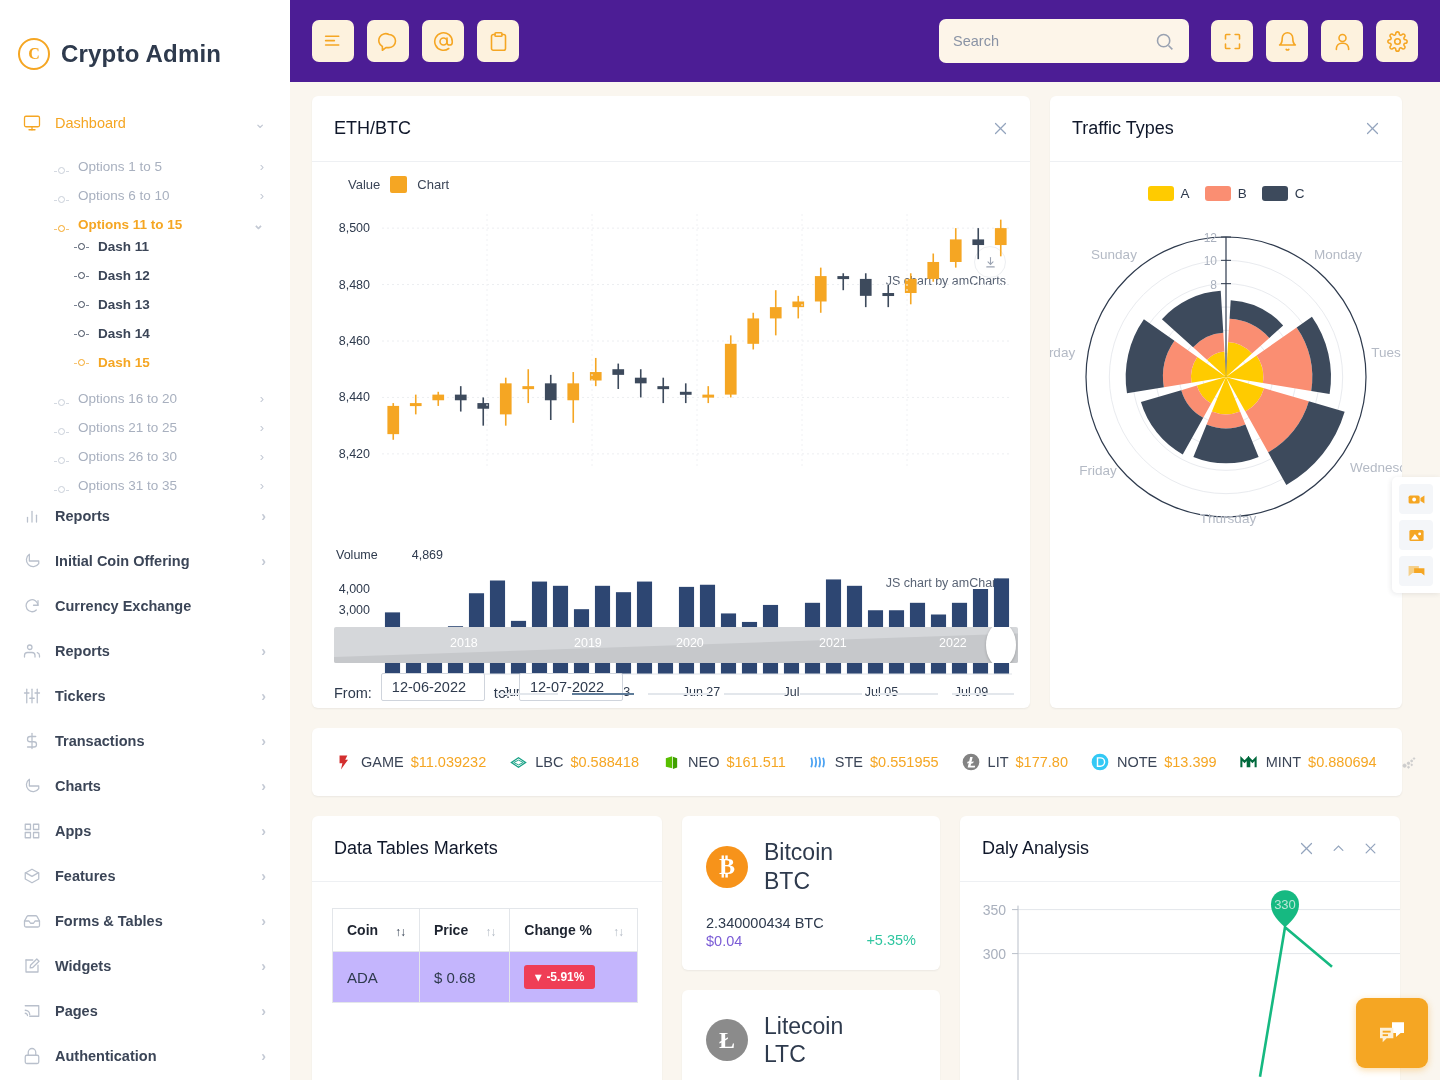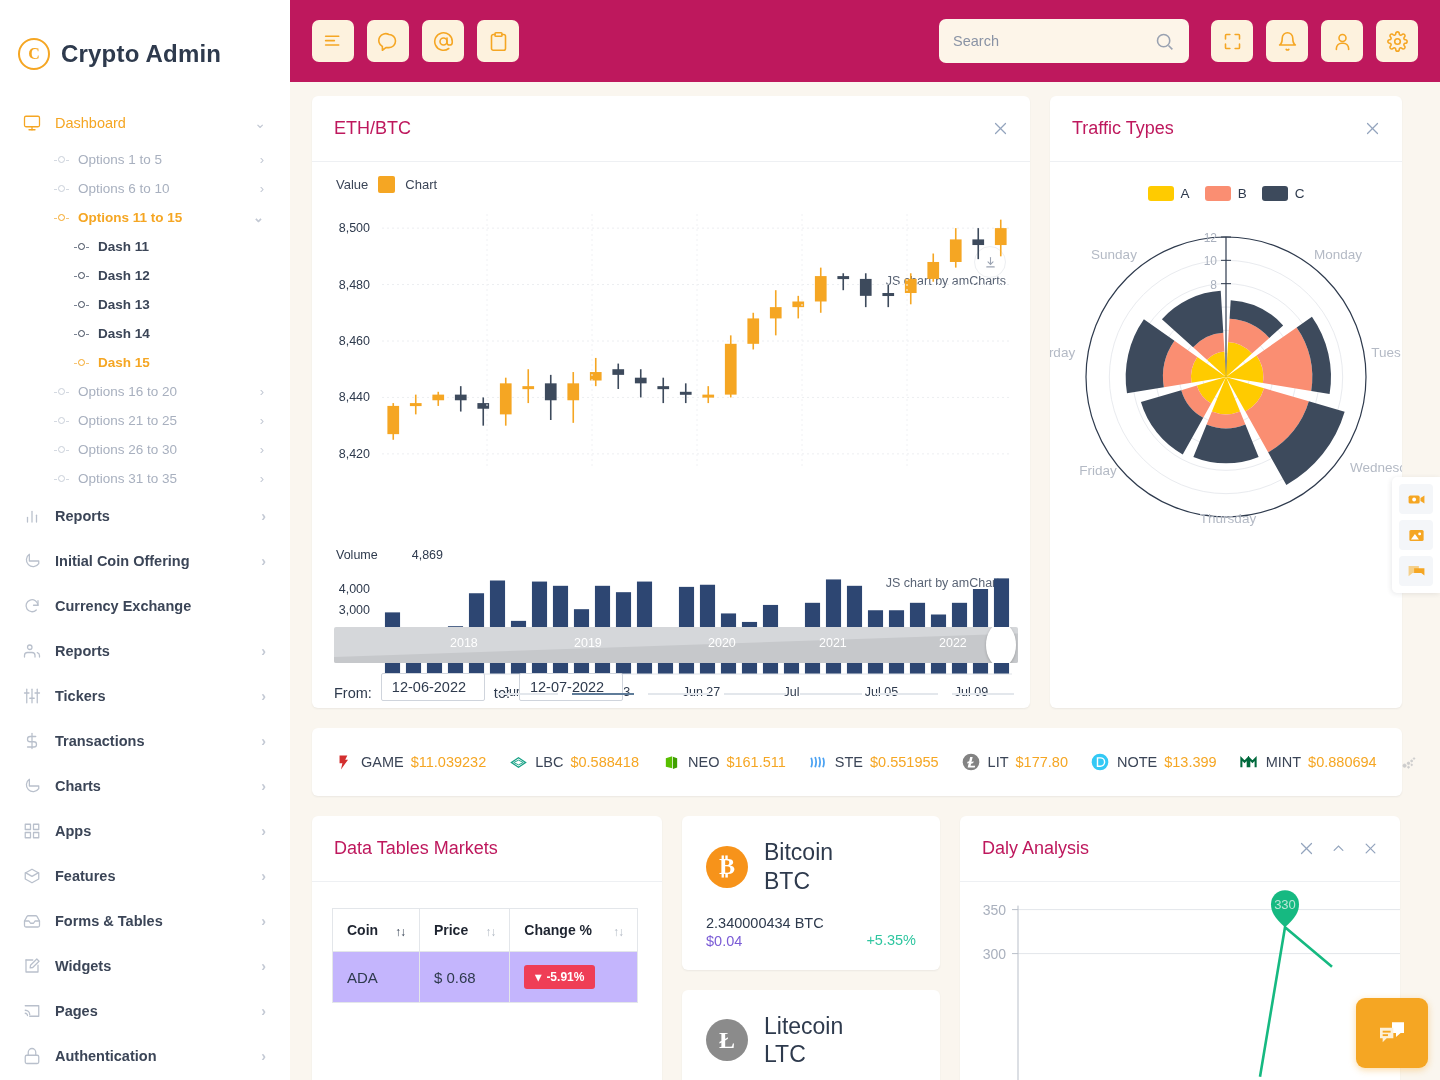--- a/index.html
+++ b/index.html
@@ -39,21 +39,21 @@
   }
   .nav-item .ico { width: 19px; height: 19px; flex: 0 0 19px; display: flex; align-items: center; justify-content: center; color: #b9c0cc; }
   .nav-item .ico svg { width: 18px; height: 18px; stroke: currentColor; fill: none; stroke-width: 1.7; stroke-linecap: round; stroke-linejoin: round; }
   .nav-item .lbl { flex: 1 1 auto; }
   .nav-item .chev { color: #c3c9d4; font-size: 14px; }
   .nav-item.active { color: #f5a623; }
   .nav-item.active .ico { color: #f5a623; }
   .nav-item.dark { color: #3b4557; font-weight: 600; }
 
   .sub-item {
-    display: flex; align-items: center; gap: 13px;
+    display: flex; align-items: flex-end; gap: 13px;
     height: 29px; padding-left: 58px; padding-right: 26px;
     font-size: 13.5px; color: #a8b0bf; cursor: pointer;
   }
   .sub-item .dot {
     width: 7px; height: 7px; border-radius: 50%;
     border: 1.6px solid #c9cfd9; flex: 0 0 7px;
     position: relative;
   }
   .sub-item .dot::before, .sub-item .dot::after {
     content:''; position:absolute; top:50%; width:3px; height:1.4px; background:#d4d9e1;
@@ -78,21 +78,21 @@
     content:''; position:absolute; top:50%; width:3px; height:1.4px; background:#7b8494;
   }
   .leaf-item .dot::before { left:-5px; } .leaf-item .dot::after { right:-5px; }
   .leaf-item.active { color: #f5a623; }
   .leaf-item.active .dot { border-color: #f5a623; }
   .leaf-item.active .dot::before, .leaf-item.active .dot::after { background: #f5c579; }
 
   
   .header {
     position: absolute; left: 290px; top: 0; right: 0; height: 82px;
-    background: #be185d; display: flex; align-items: center; padding: 10px 22px;
+    background: #4c1d95; display: flex; align-items: center; padding: 10px 22px;
   }
   .hbtn {
     width: 42px; height: 42px; border-radius: 7px;
     background: #fdf2de; color: #f5a623;
     display: flex; align-items: center; justify-content: center;
     margin-right: 13px; cursor: pointer; flex: 0 0 42px;
   }
   .hbtn svg { width: 21px; height: 21px; stroke: currentColor; fill: none; stroke-width: 1.8; stroke-linecap: round; stroke-linejoin: round; }
   .spacer { flex: 1 1 auto; }
   .search-wrap {
@@ -113,28 +113,28 @@
 
   .row { display: flex; gap: 20px; }
   .panel {
     background: #fff; border-radius: 6px;
     box-shadow: 0 1px 2px rgba(40,50,70,.07);
   }
   .panel-head {
     height: 66px; display: flex; align-items: center;
     padding: 0 22px; border-bottom: 1px solid #eef0f3;
   }
-  .panel-title { font-size: 18px; color: #be185d; font-weight: 400; flex: 1 1 auto; }
+  .panel-title { font-size: 18px; color: #0f172a; font-weight: 400; flex: 1 1 auto; }
   .panel-acts { display: flex; align-items: center; gap: 17px; }
   .panel-acts .pa { color: #93a4bd; cursor: pointer; display:flex; }
   .panel-acts .pa svg { width: 15px; height: 15px; stroke: currentColor; fill:none; stroke-width: 1.9; stroke-linecap:round; }
 
   
   .ethbtc { width: 718px; height: 612px; }
-  .chart-area { position: relative; height: 545px; padding: 14px 0 0 0; }
+  .chart-area { position: relative; height: 545px; padding: 14px 0 0 12px; }
   .legend-row { display: flex; align-items: center; gap: 10px; padding-left: 24px; font-size: 13px; color: #3b4557; }
   .legend-sw { width: 17px; height: 17px; background: #f5a623; border-radius: 2px; }
   .amch { position: absolute; font-size: 12.5px; color: #5a6475; }
   .dl-btn {
     position: absolute; right: 24px; top: 84px; width: 32px; height: 32px;
     border-radius: 50%; border: 1px solid #edeff2; background: #fff;
     display:flex; align-items:center; justify-content:center; color:#9aa2b1; cursor:pointer;
   }
   .dl-btn svg { width: 15px; height: 15px; stroke: currentColor; fill:none; stroke-width:1.7; stroke-linecap:round; }
 
@@ -653,21 +653,21 @@
               <text x="569.5" y="130" text-anchor="middle" font-size="12.5" fill="#2e3a4d" font-family="&quot;Liberation Sans&quot;, sans-serif">Jul 05</text>
               <text x="659.5" y="130" text-anchor="middle" font-size="12.5" fill="#2e3a4d" font-family="&quot;Liberation Sans&quot;, sans-serif">Jul 09</text>
             </svg>
 
           <div class="scrollbar">
             <svg width="700" height="36" viewBox="0 0 700 36" style="position:absolute;left:0;top:0">
               <polygon points="0,30 700,6 700,36 0,36" fill="#c6c8cb"></polygon>
             </svg>
             <span class="yr" style="left:116px">2018</span>
             <span class="yr" style="left:240px">2019</span>
-            <span class="yr" style="left:374px">2020</span>
+            <span class="yr" style="left:342px">2020</span>
             <span class="yr" style="left:485px">2021</span>
             <span class="yr" style="left:605px">2022</span>
             <span class="sb-handle"></span>
           </div>
 
           <div class="daterow">
             <span>From:</span>
             <input class="dateinput" value="12-06-2022" style="">
             <span>to:</span>
             <input class="dateinput" value="12-07-2022" style="">

